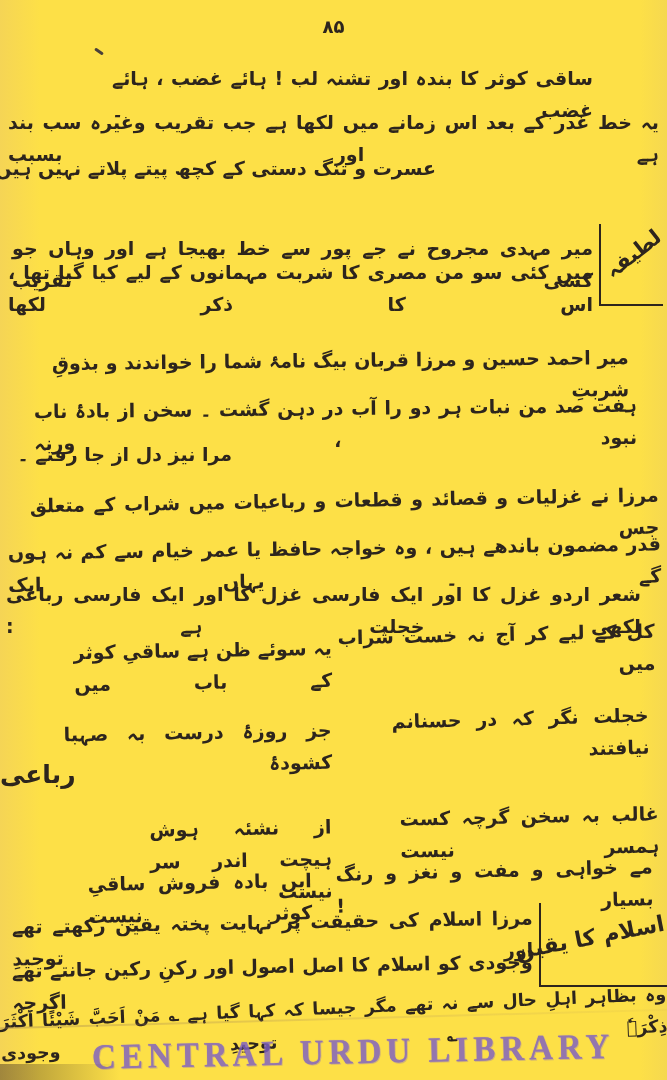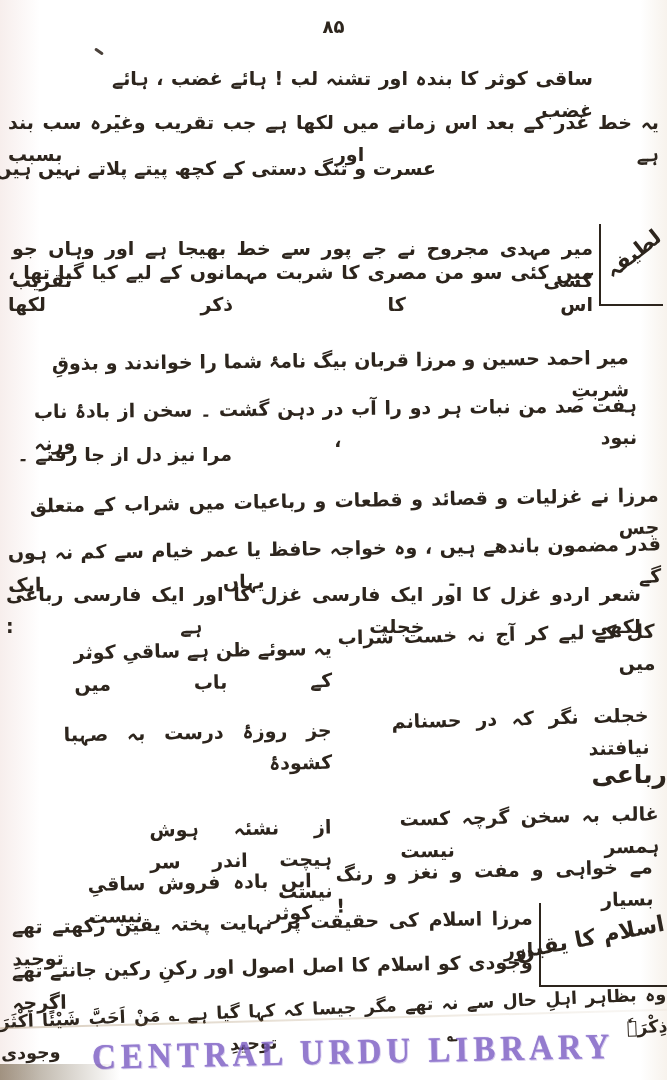--- a/index.html
+++ b/index.html
@@ -3,21 +3,21 @@
 <meta charset="utf-8">
 <style>
   html,body{margin:0;padding:0;background:#777;}
   .page{
     position:relative;width:667px;height:1080px;overflow:hidden;
     background:
       radial-gradient(ellipse 900px 300px at 30% 2%, rgba(233,179,170,.45), rgba(233,179,170,0) 60%),
       radial-gradient(ellipse 700px 500px at 110% 40%, rgba(255,250,235,.35), rgba(255,250,235,0) 70%),
       radial-gradient(ellipse 800px 300px at 50% 102%, rgba(205,180,120,.40), rgba(205,180,120,0) 65%),
       linear-gradient(180deg,#f2ded3 0%,#f3e7d3 22%,#f2e9d4 45%,#efe5cb 70%,#ead else 85%,#e7d9b2 100%);
-    background-color:#ffffff;
+    background-color:#fde047;
     font-family:"DejaVu Sans",sans-serif;
     color:#2d251d;
     direction:rtl;
   }
   .line{
     position:absolute;
     font-size:19px;font-weight:700;line-height:32px;
     white-space:nowrap;
   }
   .stretch{
@@ -41,21 +41,21 @@
     display:inline-block;
   }
   #islam-label{top:903px;right:0;width:126px;height:82px;}
   #islam-label .w{
     position:absolute;top:22px;right:2px;
     font-size:22px;font-weight:700;white-space:nowrap;
     transform:rotate(-11deg);transform-origin:center;
     display:inline-block;
   }
   .heading{
-    position:absolute;left:0;right:0;text-align:right;
+    position:absolute;left:0;right:0;text-align:left;
     font-size:25px;font-weight:800;
   }
   
   #l-open  {top:62px;  right:74px; left:112px;}
   #l-p2a   {top:106px; right:8px;  left:8px;}
   #l-p2b   {top:152px; left:20px;  width:416px; text-align:left;}
   #l-lat1  {top:212px; right:74px; left:12px;margin-top:20px;}
   #l-lat2  {top:256px; right:74px; left:8px;}
   #l-lat3  {top:300px; right:8px;  text-align:right;}
   #l-q1    {top:344px; right:38px; left:52px;  transform:rotate(-.6deg);}

